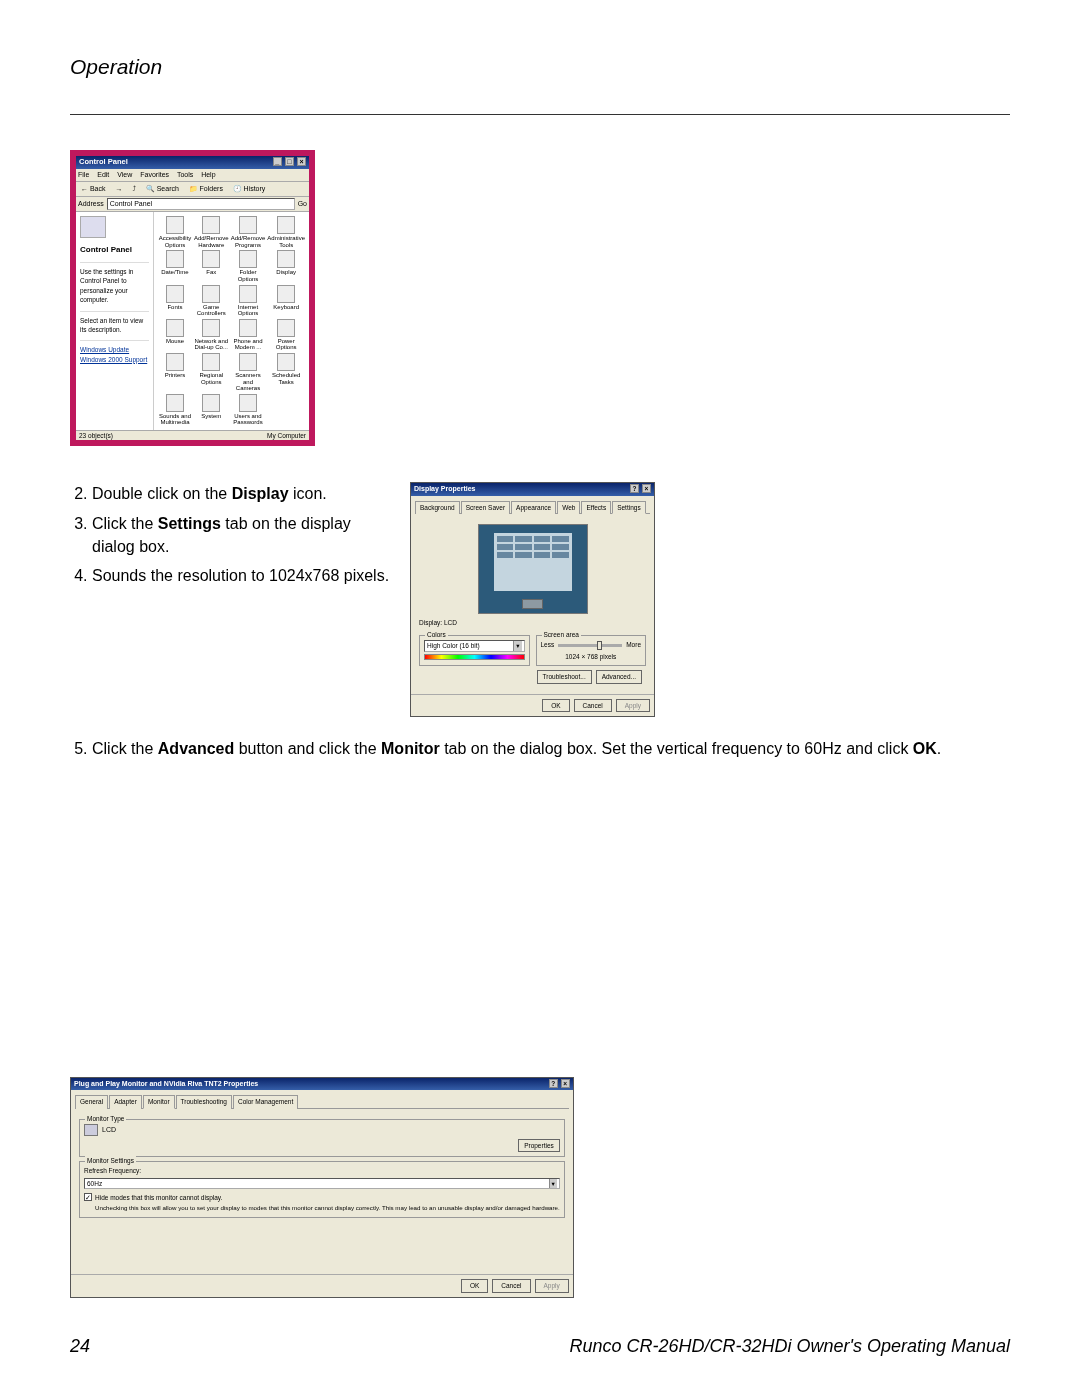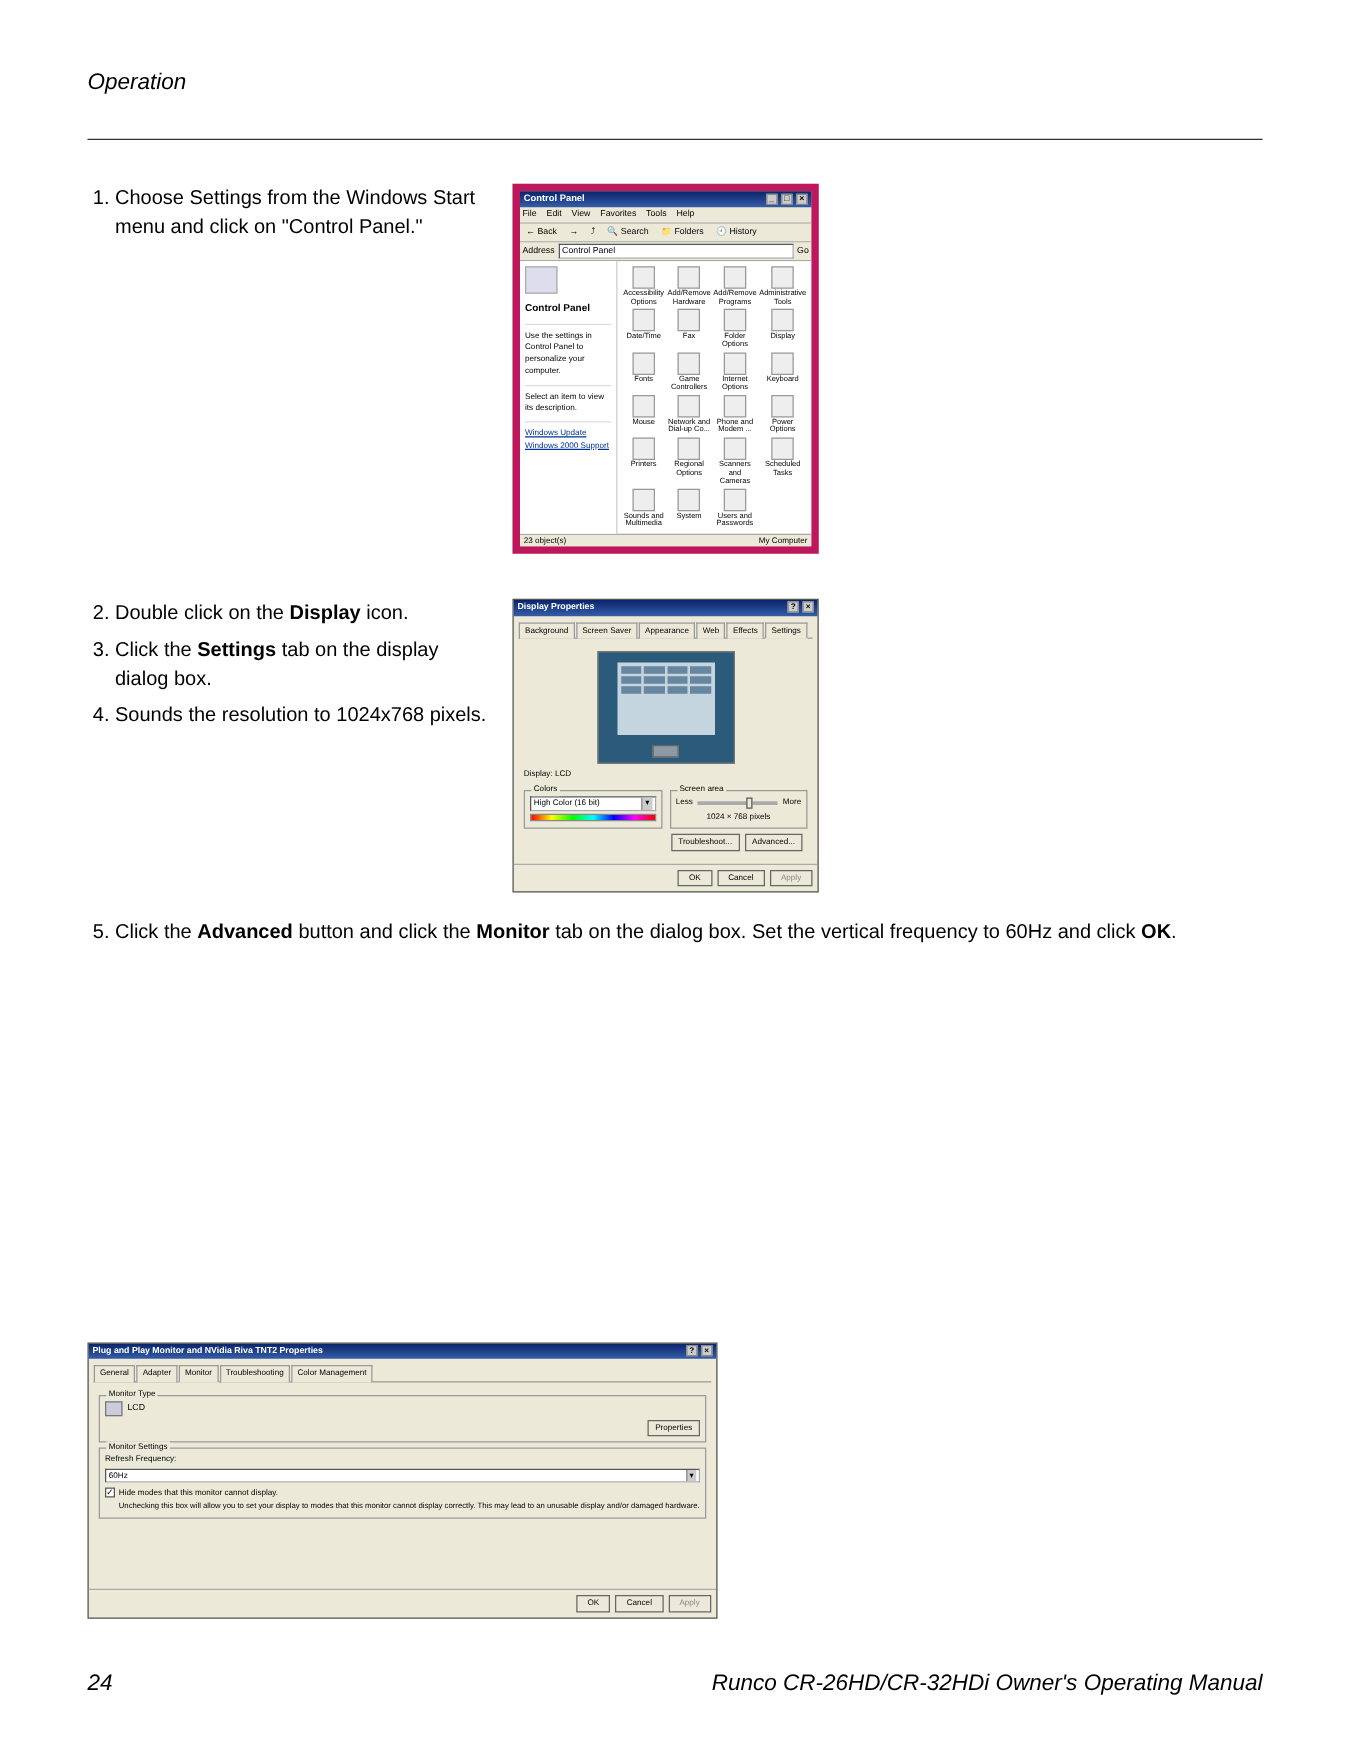--- a/index.html
+++ b/index.html
@@ -7,21 +7,21 @@
       width: 1080px;
       height: 1397px;
       background: #fff;
       font-family: Arial, Helvetica, sans-serif;
       color: #000;
       position: relative;
       padding: 55px 70px 40px 70px;
     }
     .header-label {
       font-style: italic;
-      font-size: 18px;
+      font-size: 21px;
       margin-bottom: 35px;
     }
     .hr1 { border: none; border-top: 1px solid #333; margin-bottom: 35px;}
     .hr2 { border: none; border-top: 2.5px solid #000; width: 220px; margin-bottom: 10px;}
     .main { display: flex; gap: 30px; }
     .left-col { width: 240px; flex: 0 0 240px;}
     .section-title { font-weight: bold; font-size: 19px; line-height: 1.3;}
     .right-col { flex: 1; font-size: 16px; line-height: 1.45;}
     .intro { margin-bottom: 8px;}
     .step-row { display: flex; gap: 20px; margin-bottom: 18px; align-items: flex-start;}
@@ -102,25 +102,20 @@
 <body>
 
 <div class="header-label">Operation</div>
 <hr class="hr1">
 
 <div class="main">
 
   <div class="right-col">
 
     <div class="step-row">
-      <div class="step-text">
-        <ol start="1">
-          <li>Choose Settings from the Windows Start menu and click on "Control Panel."</li>
-        </ol>
-      </div>
       <div class="figure">
         <div class="win">
           <div class="titlebar">
             <span>Control Panel</span>
             <span class="wbtns">
               <span>_</span>
               <span>□</span>
               <span>×</span>
             </span>
           </div>

